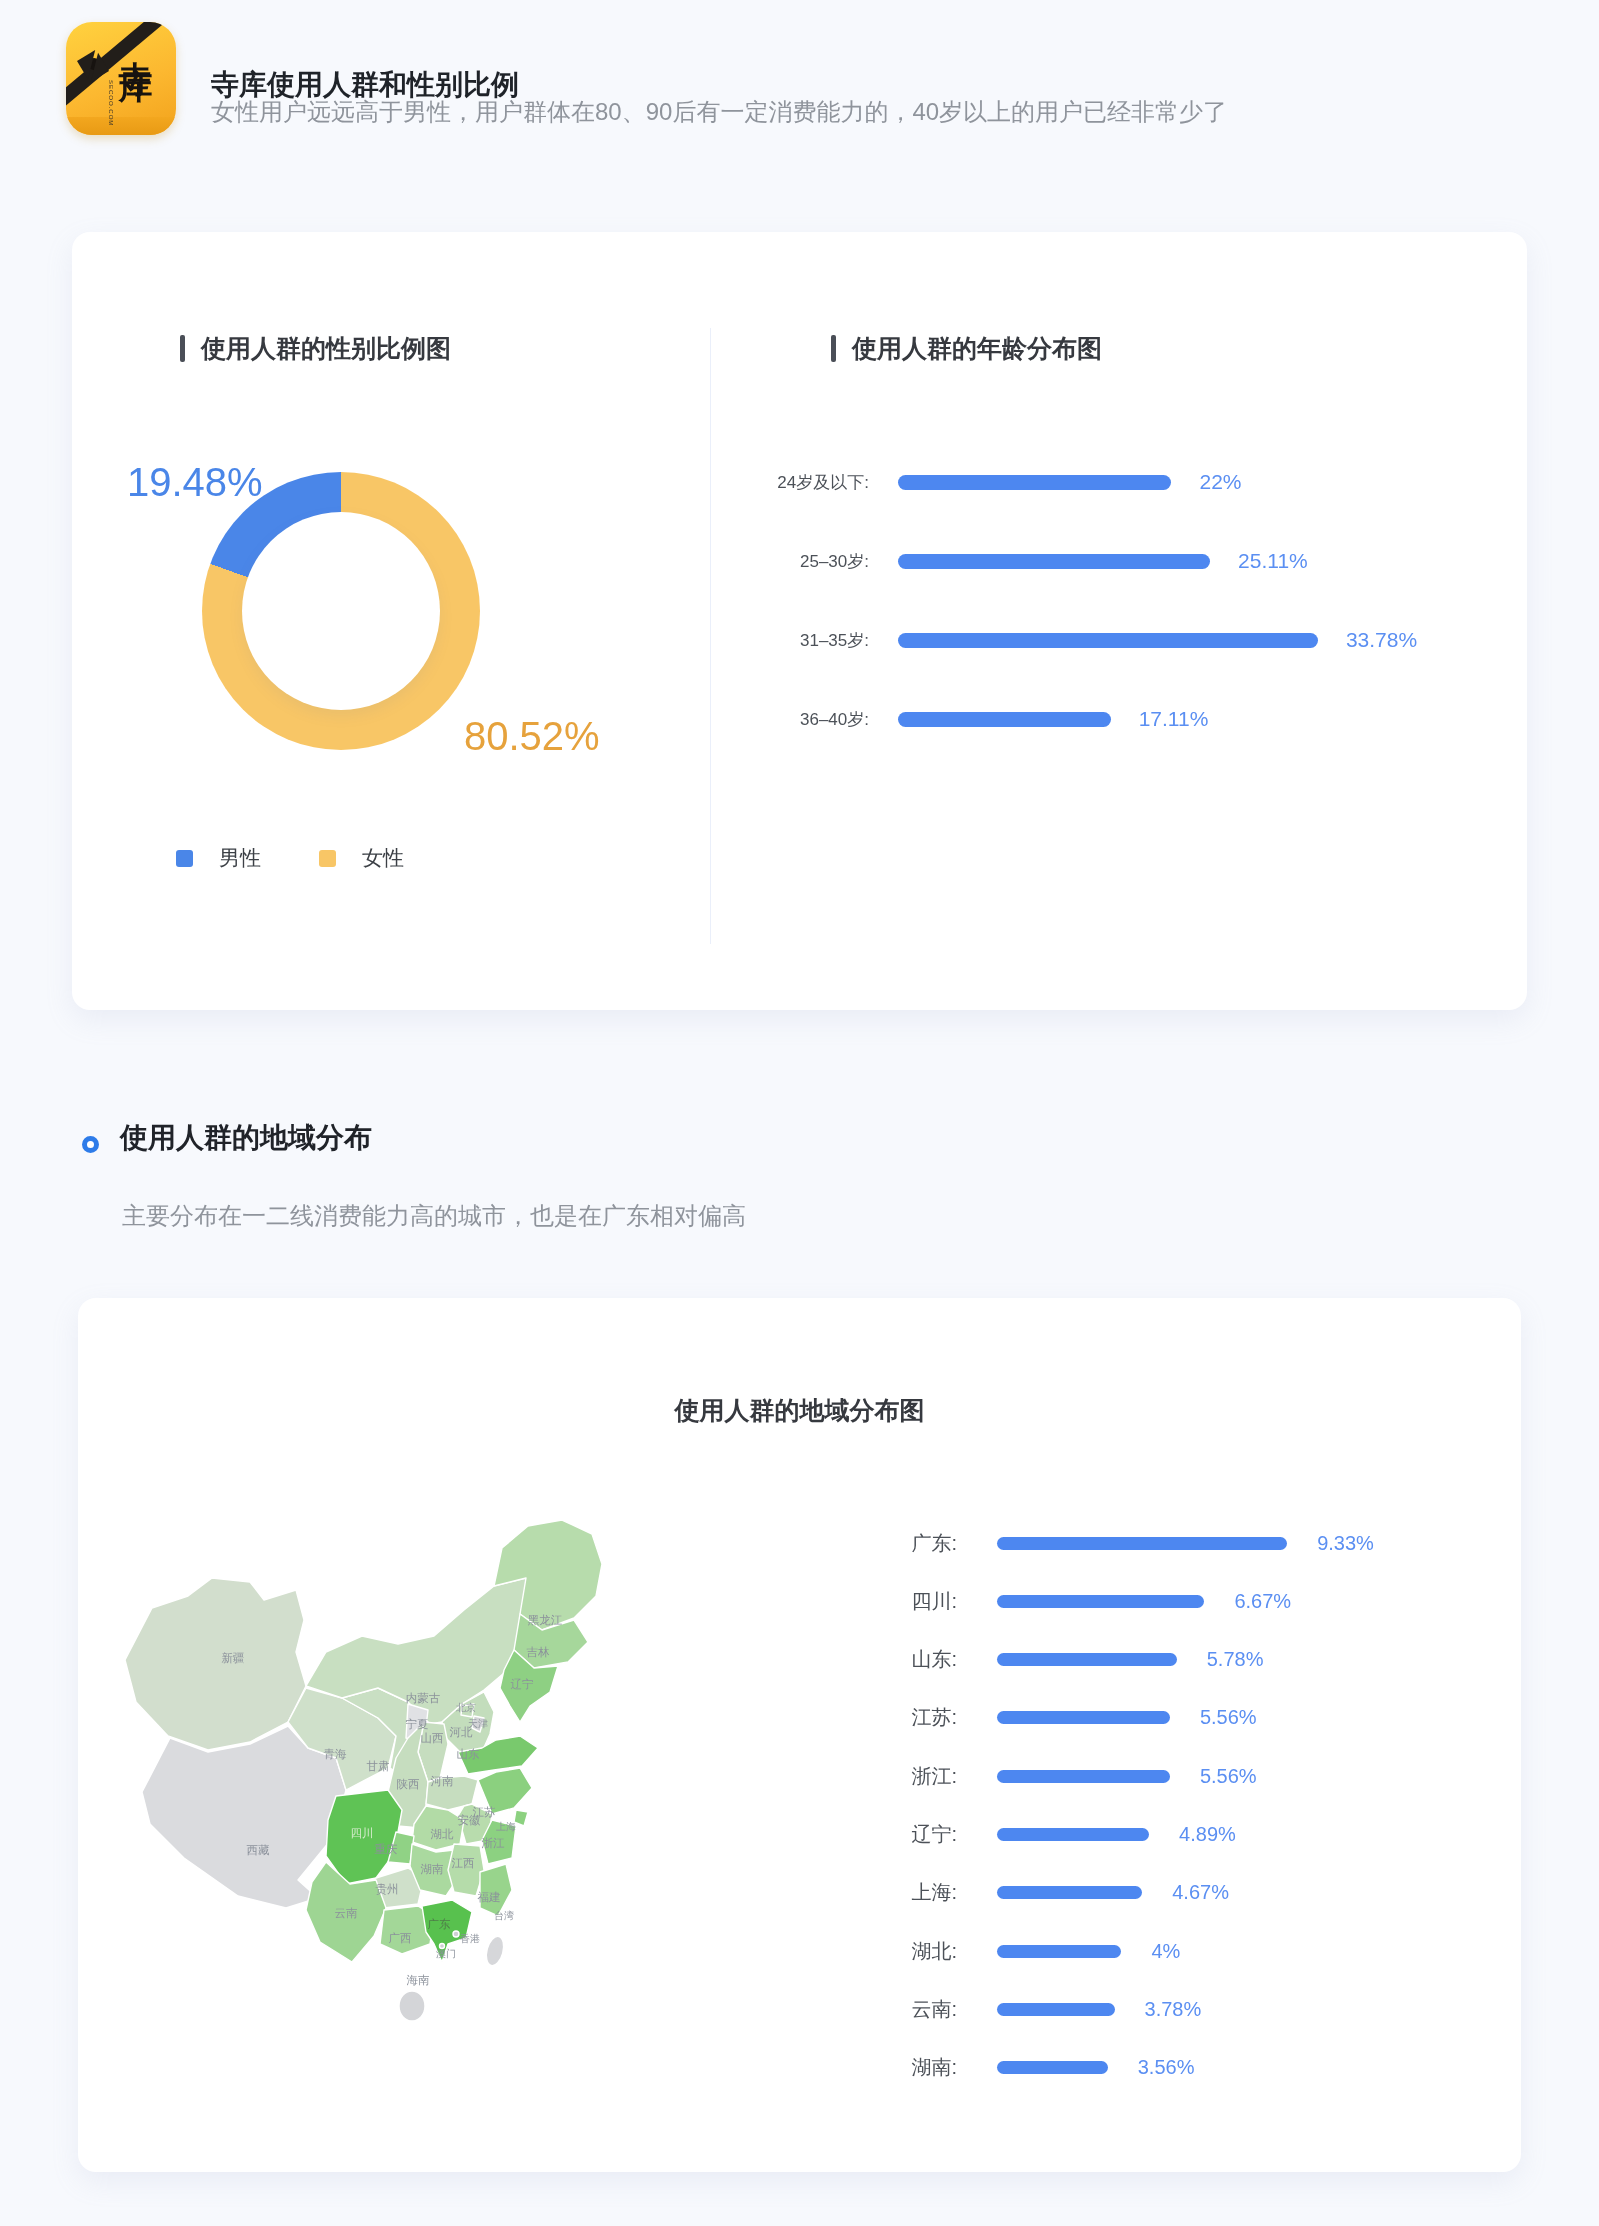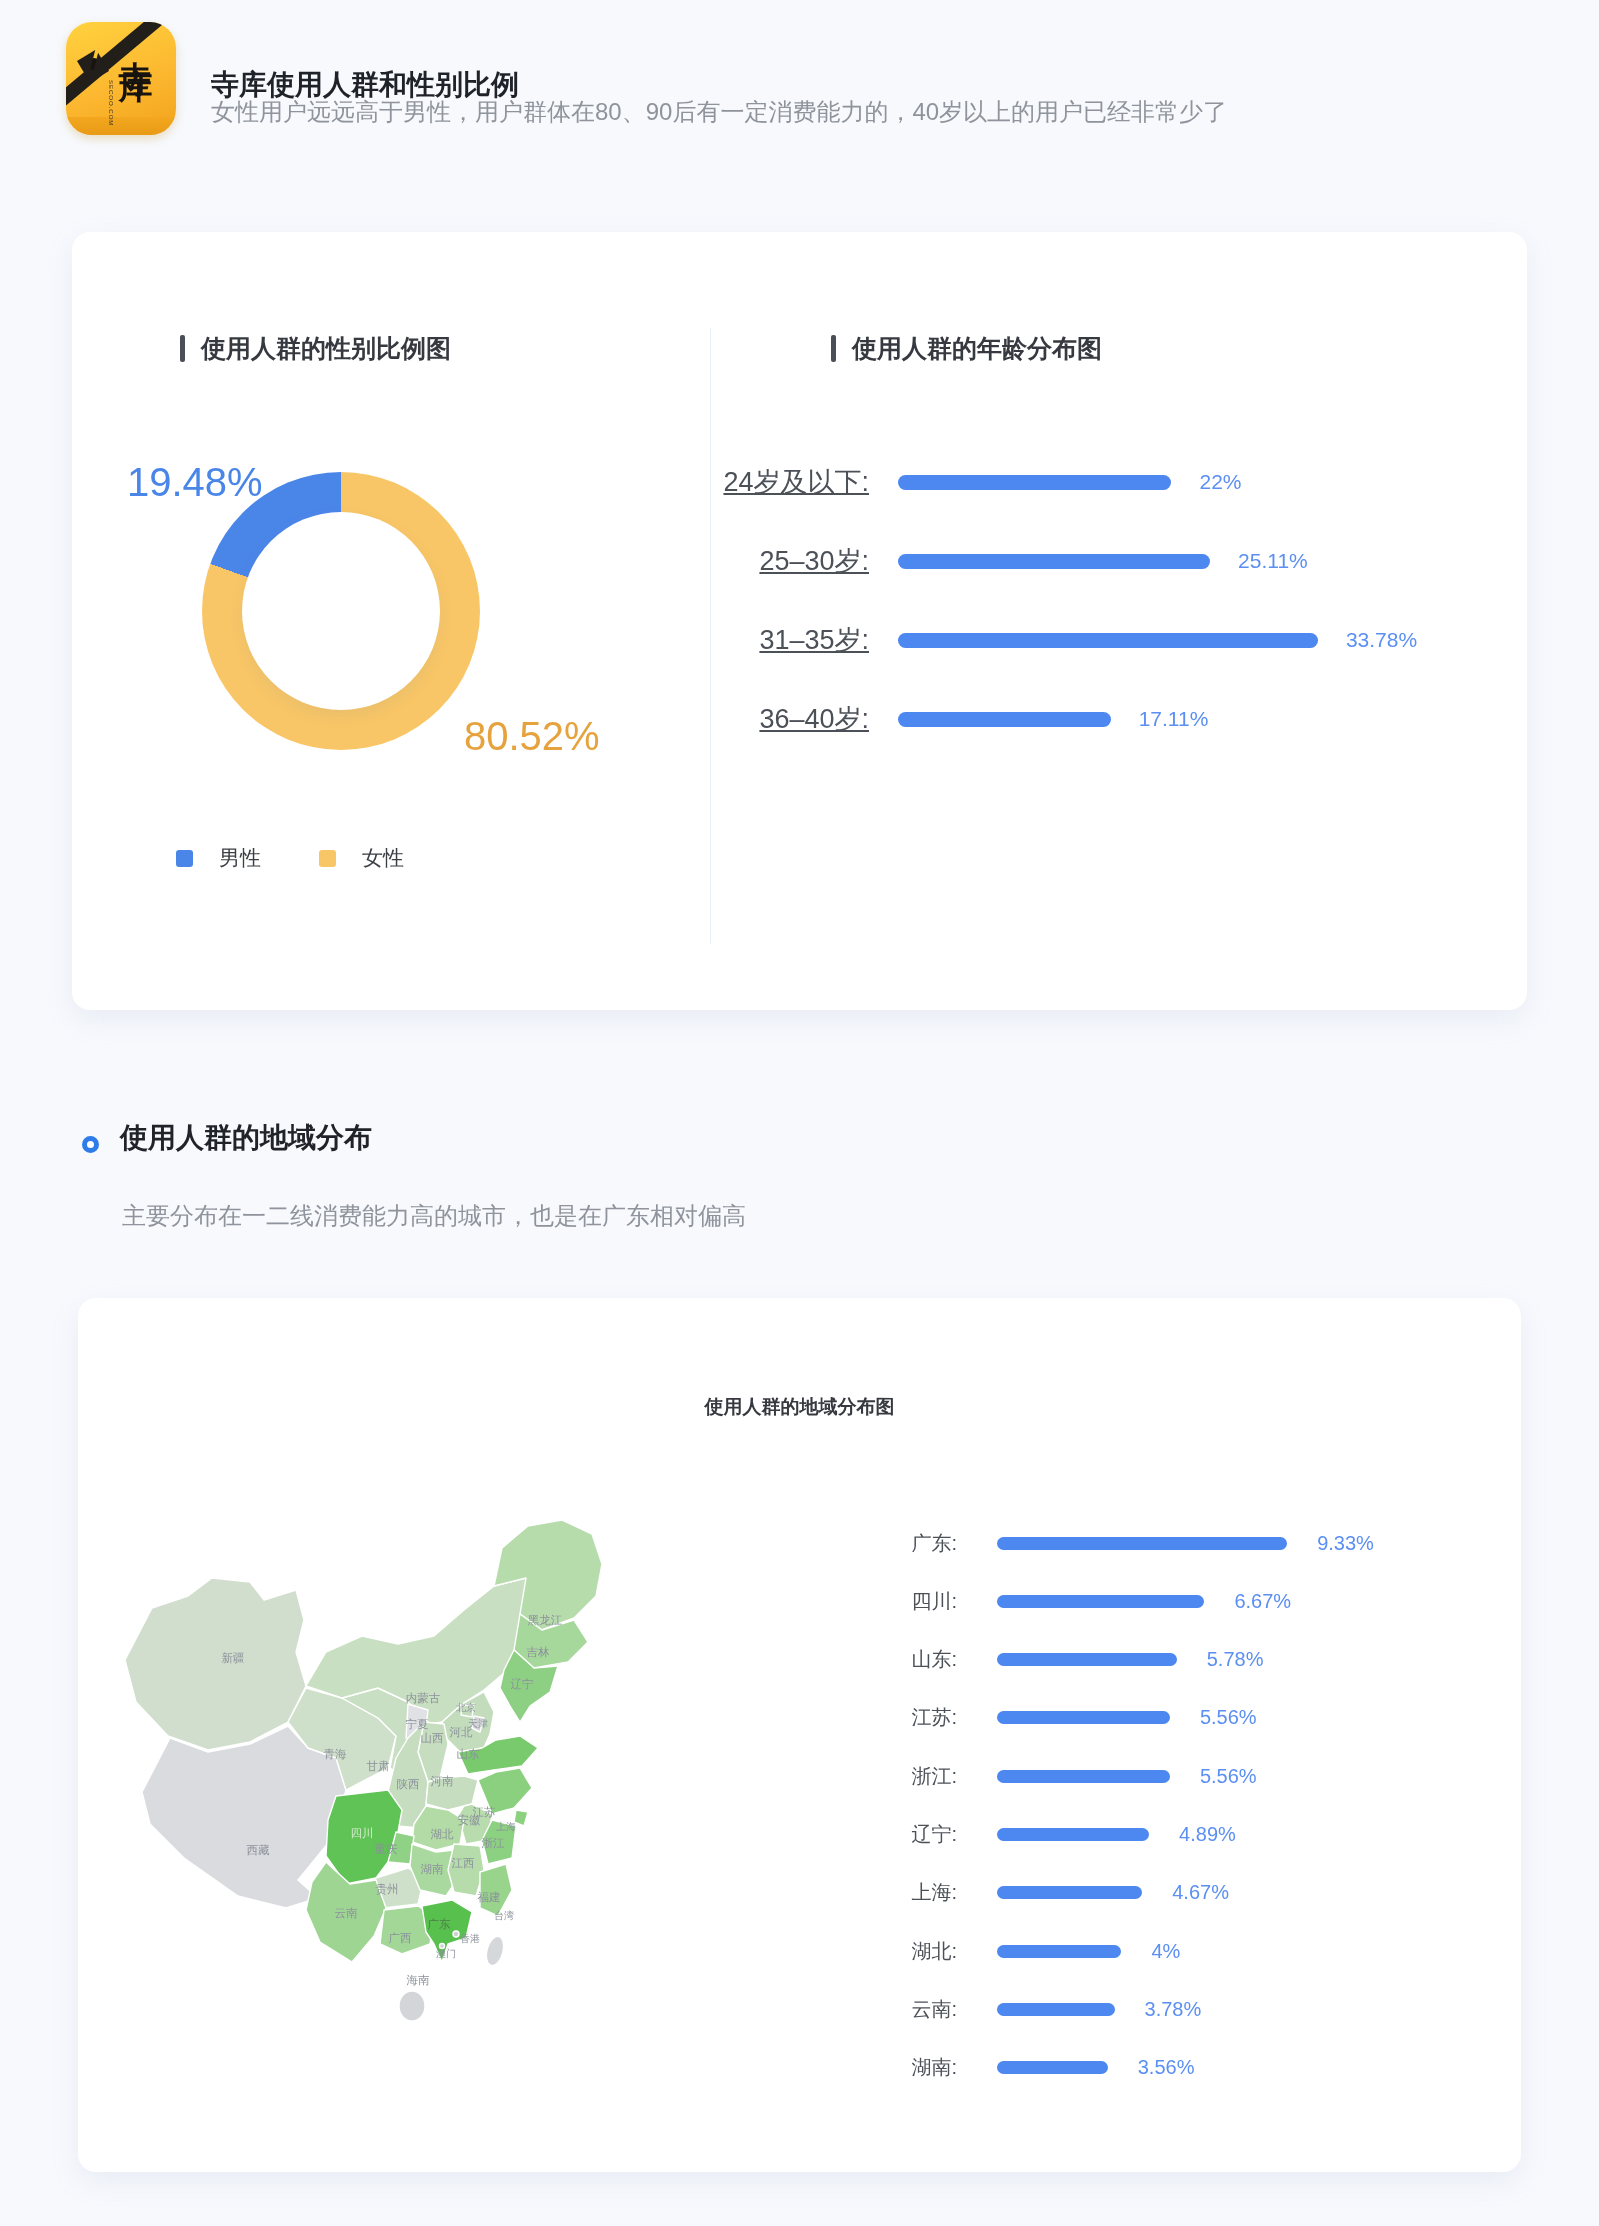--- a/index.html
+++ b/index.html
@@ -48,33 +48,33 @@
   .donut-val-male { position:absolute; left:55px; top:228px; font-size:40px; font-weight:500; color:#4a86e8; }
   .donut-val-female { position:absolute; left:392px; top:482px; font-size:40px; font-weight:500; color:#e6a23c; }
   .legend { position:absolute; left:84px; top:612px; display:flex; align-items:center;padding-left:20px; }
   .legend-item { display:flex; align-items:center; margin-right:58px; }
   .legend-swatch { width:17px; height:17px; border-radius:3px; margin-right:26px; }
   .legend-item span.lbl { font-size:21px; color:#3c4046; }
 
   
   .age-chart { position:absolute; left:580px; top:236px; width:840px; }
   .age-row { display:flex; align-items:center; height:28px; margin-bottom:51px; }
-  .age-label { width:217px; text-align:right; font-size:27px; color:#4c5158; margin-right:29px;text-decoration:underline; }
+  .age-label { width:217px; text-align:right; font-size:17px; color:#4c5158; margin-right:29px; }
   .hbar { height:15px; border-radius:8px; background:#4d87f0; flex:none; }
   .age-value { margin-left:28px; font-size:21px; color:#5b8ff2; }
 
   
   .sec-bullet { position:absolute; left:82px; top:1136px; width:17px; height:17px;
     border:5px solid #2e7ce9; border-radius:50%; background:#fff; }
   .sec-title { position:absolute; left:120px; top:1119px; font-size:28px; font-weight:700; color:#202329; }
   .sec-subtitle { position:absolute; left:122px; top:1200px; font-size:24px; color:#8f949c; }
 
   
   .geo-title { position:absolute; left:0; top:96px; width:100%; text-align:center;
-    font-size:19px; font-weight:700; color:#36393f; }
+    font-size:25px; font-weight:700; color:#36393f; }
   .china-map { position:absolute; left:12px; top:192px; }
   .china-map polygon, .china-map ellipse, .china-map circle { stroke:#ffffff; stroke-width:1.4; stroke-linejoin:round; }
   .china-map text { font-size:11.5px; fill:#8b919b; text-anchor:middle; }
   .china-map text.t-sm { font-size:10px; }
   .china-map text.t-light { fill:#d8eccf; }
   .china-map text.t-dark { fill:#4e7d49; }
 
   .geo-chart { position:absolute; left:740px; top:210px; width:680px; }
   .geo-row { display:flex; align-items:center; height:26px; margin-bottom:32.3px;margin-top:22px; }
   .geo-label { width:139px; text-align:right; font-size:20px; color:#4c5158; margin-right:40px; }

